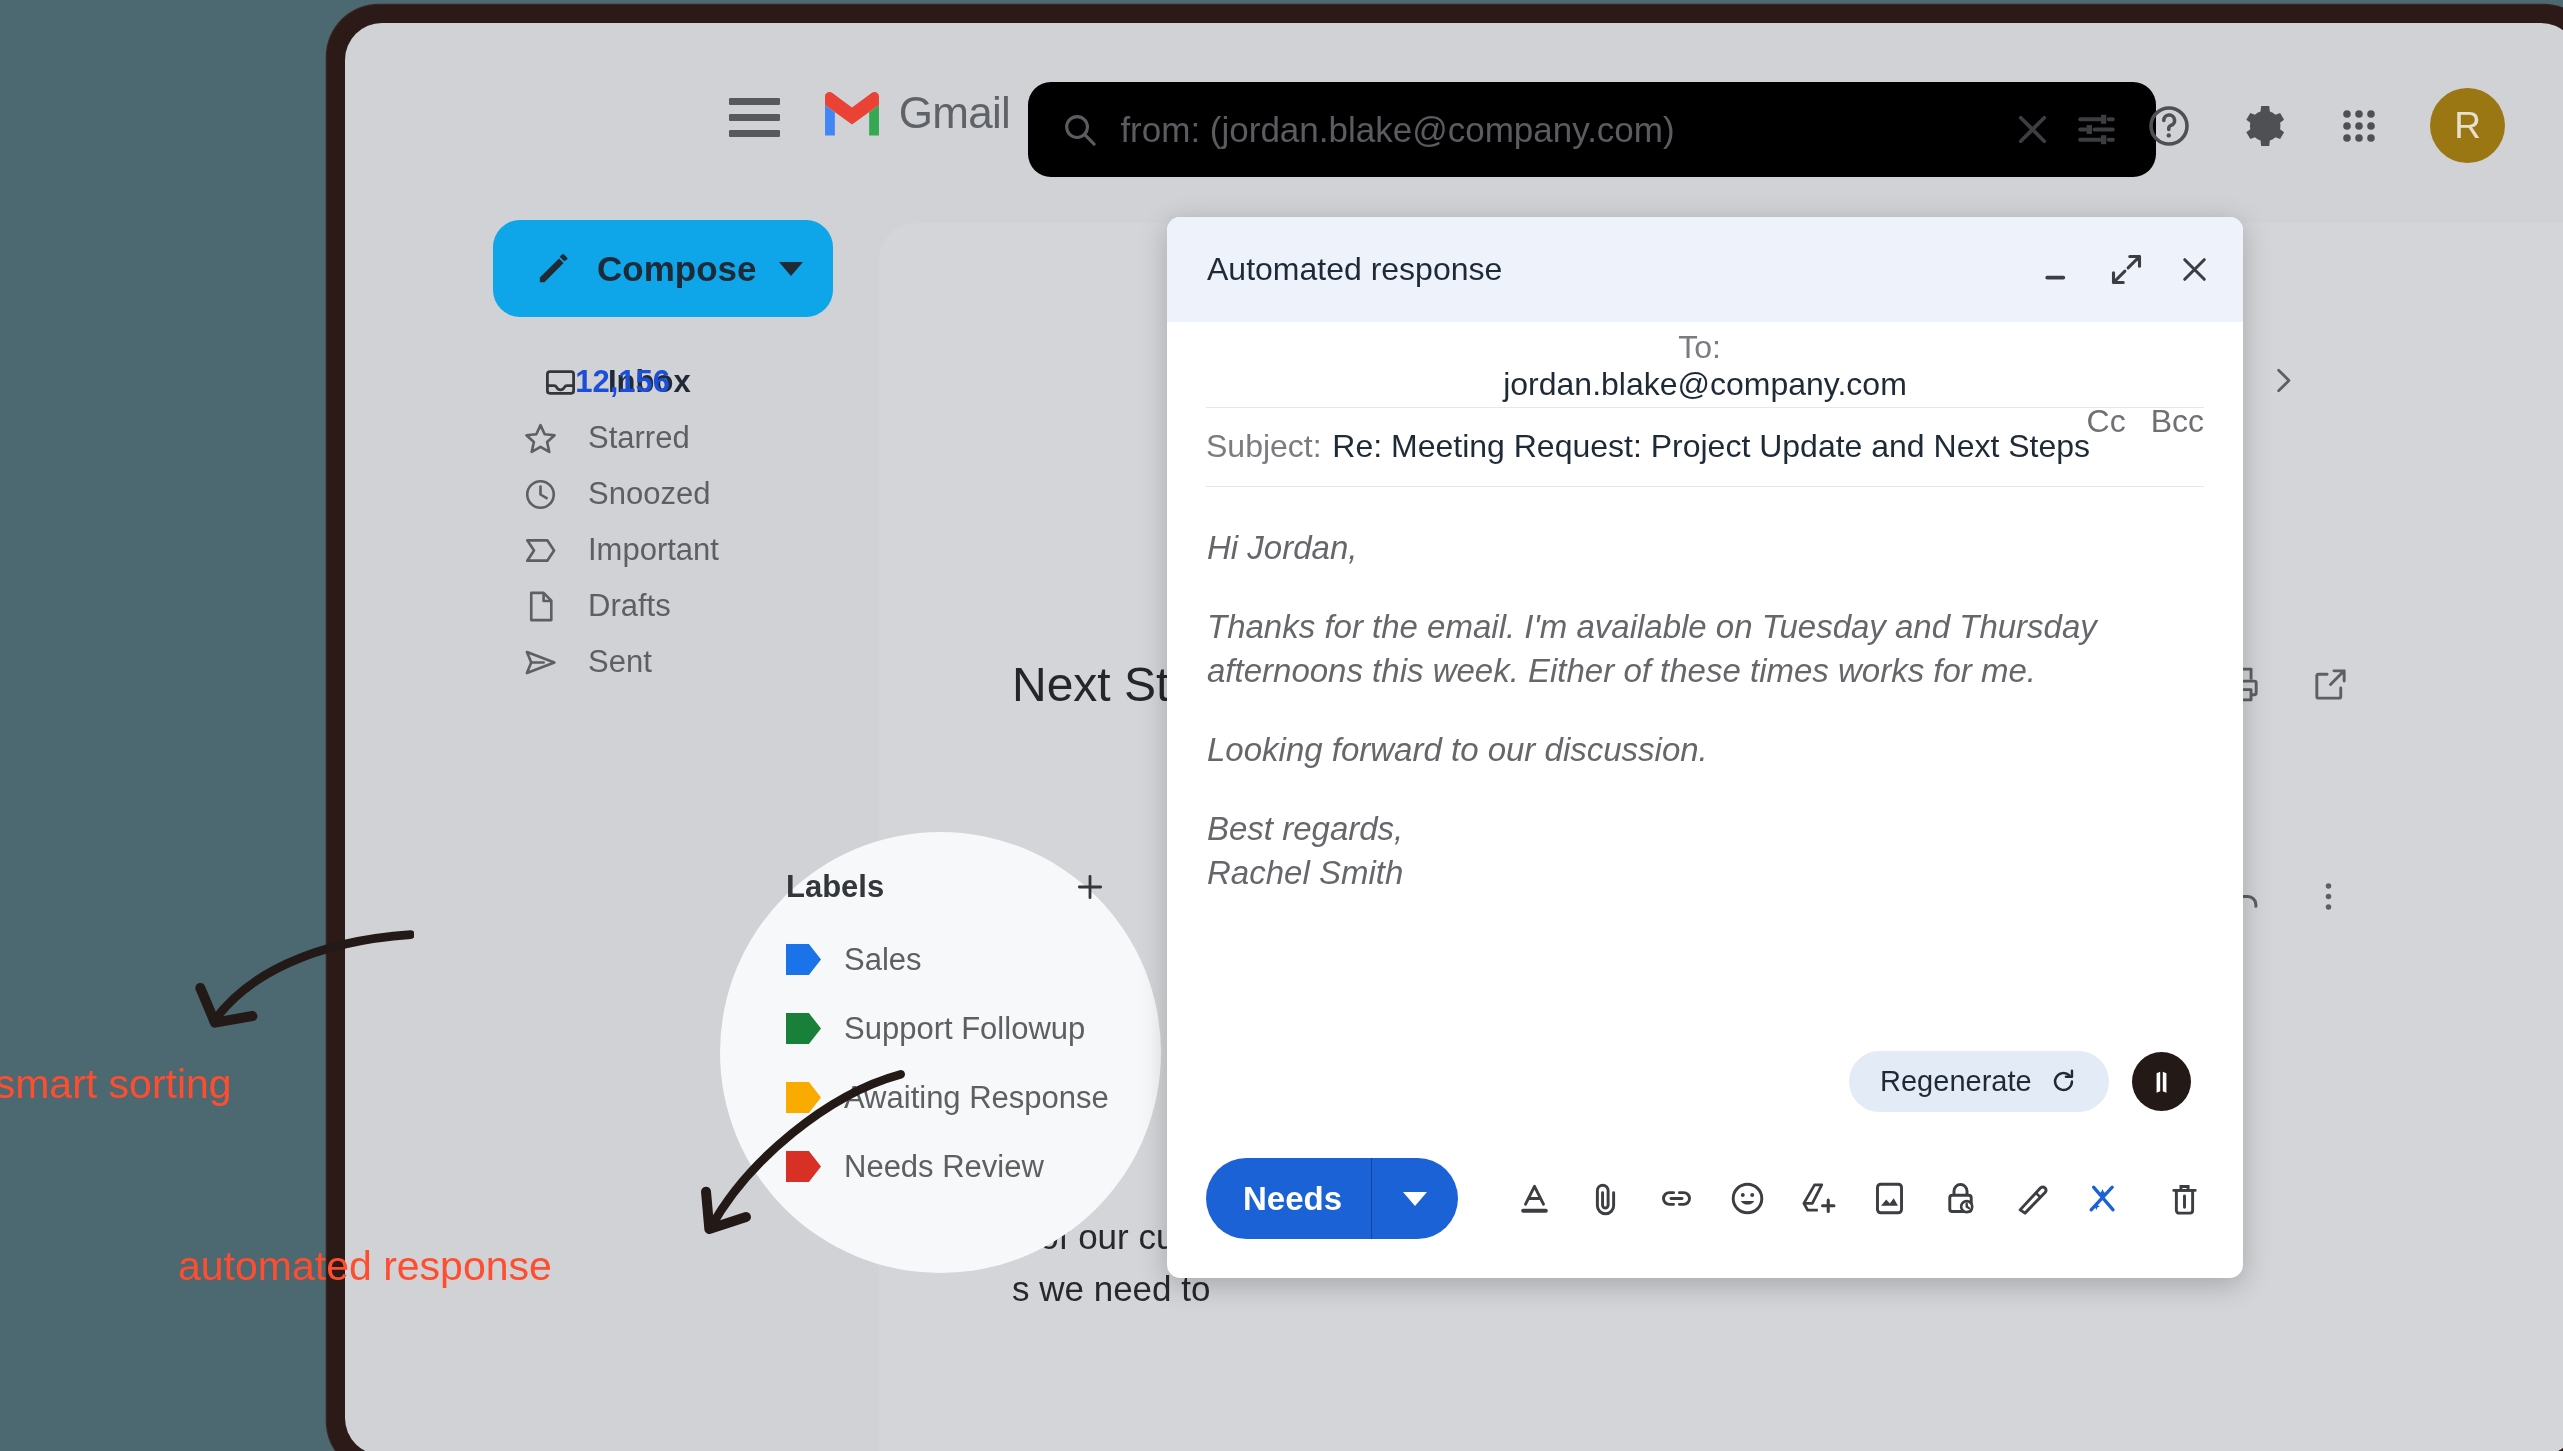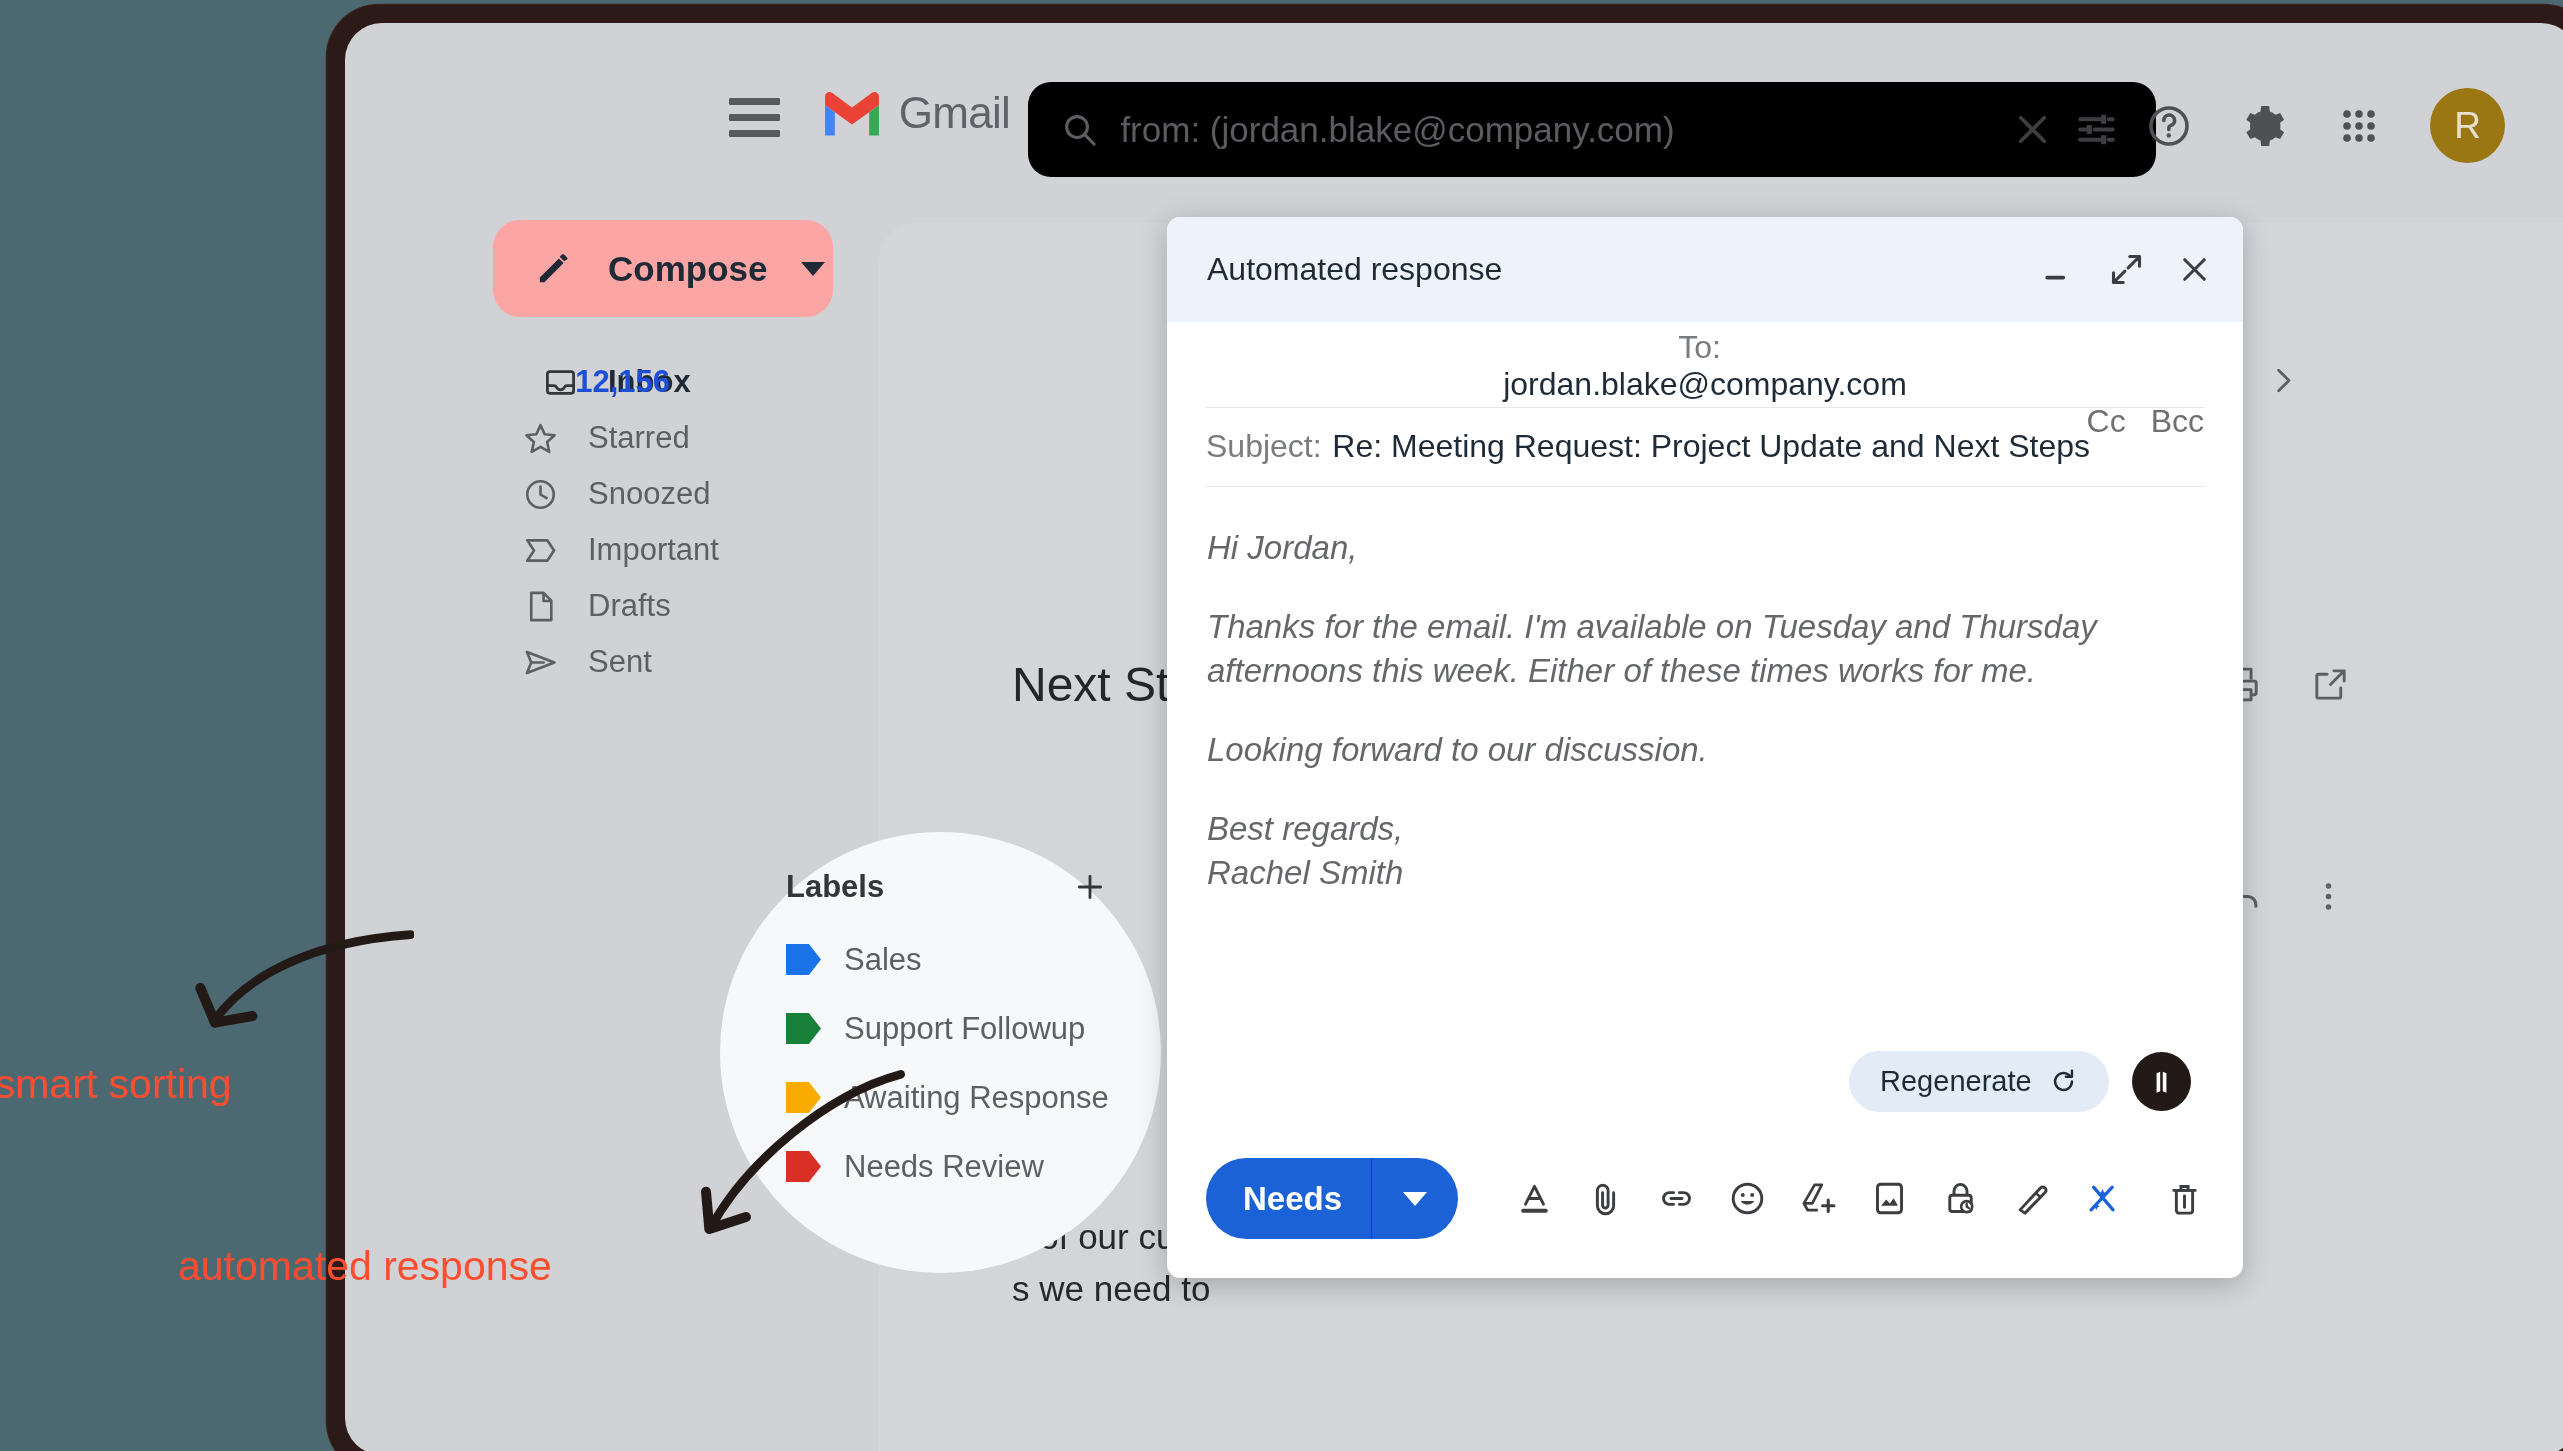--- a/index.html
+++ b/index.html
@@ -66,22 +66,22 @@
     background: #9b7714; color: #e8e0cf;
     display: flex; align-items: center; justify-content: center;
     font-size: 37px;
   }
 
   
   .sidebar { position: absolute; left: 0; top: 167px; width: 507px; height: 1268px; }
   .compose-btn {
     position: absolute; left: 148px; top: 30px;
     width: 340px; height: 97px;
-    background: #fca5a5; border-radius: 27px;
-    display: flex; align-items: center; gap: 34px; padding-left: 40px;
+    background: #0ea5e9; border-radius: 27px;
+    display: flex; align-items: center; gap: 23px; padding-left: 40px;
     color: #1f2a37;
   }
   .compose-label { font-size: 35px; font-weight: bold; }
   .pencil { width: 41px; height: 41px; flex: none; }
   .caret-down { width: 0; height: 0; border-left: 12.7px solid transparent; border-right: 12.7px solid transparent; border-top: 14.7px solid #1f2a37; }
 
   .navlist { position: absolute; left: 0; top: 164px; width: 507px; }
   .navitem {
     height: 56px; display: flex; align-items: center;
     padding-left: 177px; gap: 29px; color: #5d5f63; font-size: 31px;

